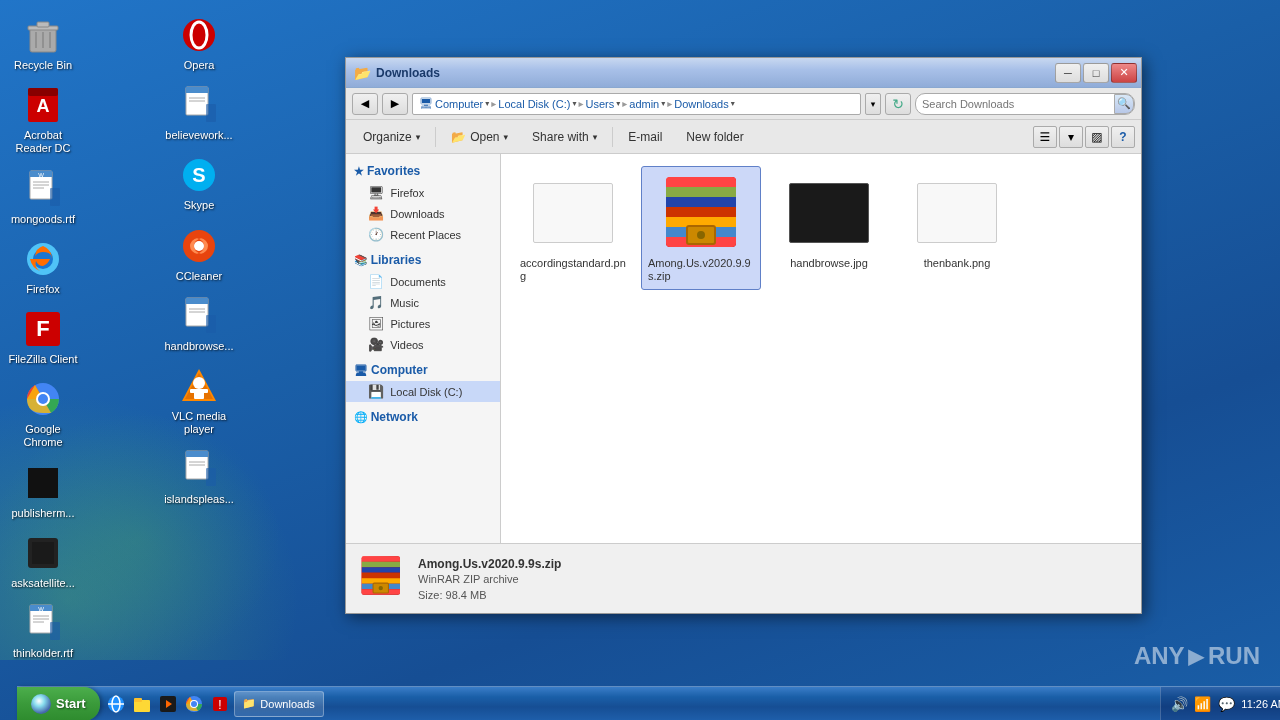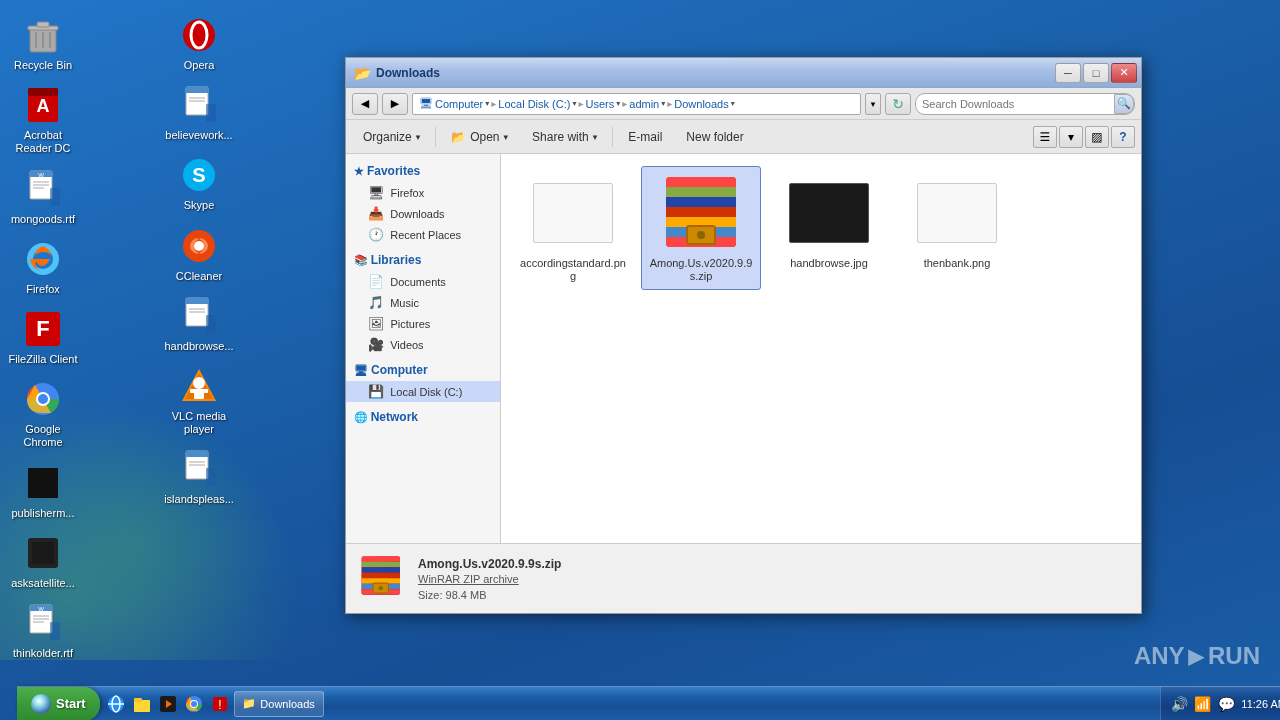--- a/index.html
+++ b/index.html
@@ -476,21 +476,21 @@
       width: 90px;
       height: 80px;
       display: flex;
       align-items: center;
       justify-content: center;
       position: relative;
     }
 
     .file-name {
       font-size: 11px;
-      text-align: center;
+      text-align: left;
       color: #333;
       word-break: break-word;
       line-height: 1.2;
     }
 
     
     .status-bar {
       height: 70px;
       background: #f0f0f0;
       border-top: 1px solid #ccc;
@@ -515,21 +515,20 @@
 
     .status-filename {
       font-size: 12px;
       font-weight: bold;
       color: #333;
     }
 
     .status-type {
       font-size: 11px;
       color: #555;
-      text-decoration: underline;
     }
 
     .status-meta {
       display: flex;
       gap: 30px;
       margin-top: 2px;
     }
 
     .status-meta-item {
       font-size: 11px;

